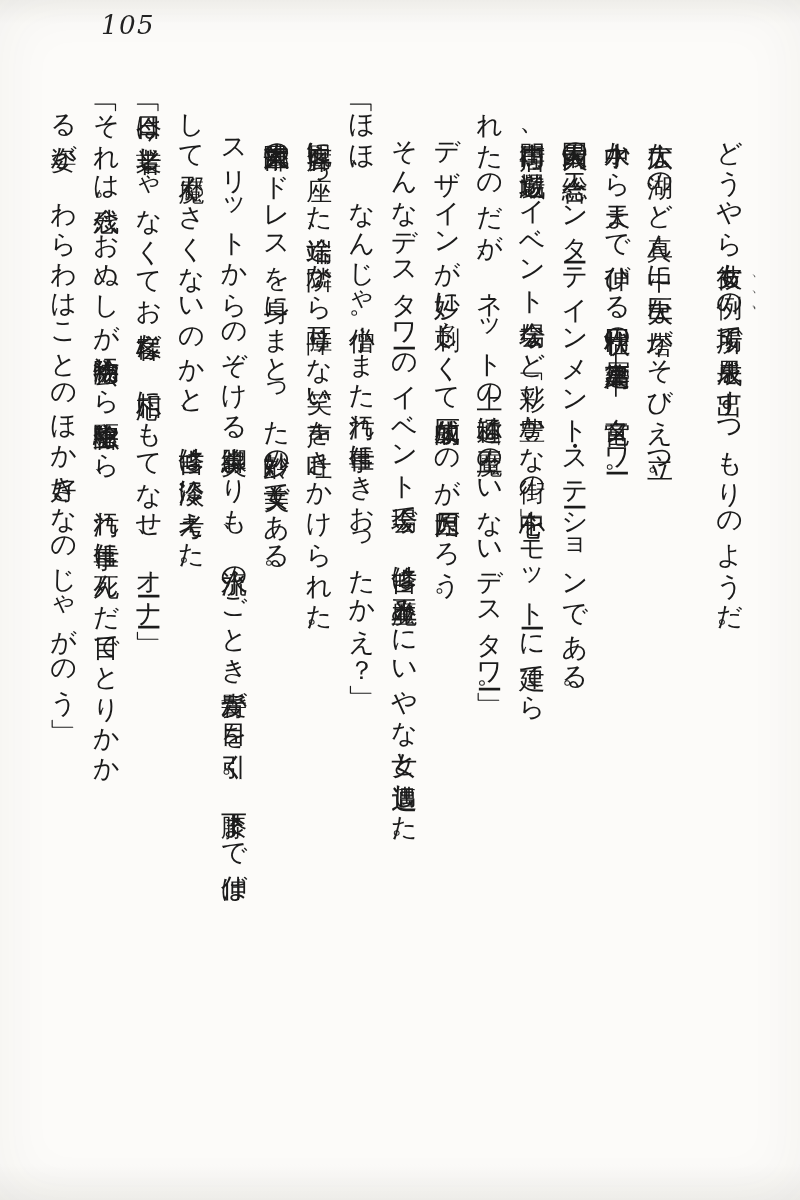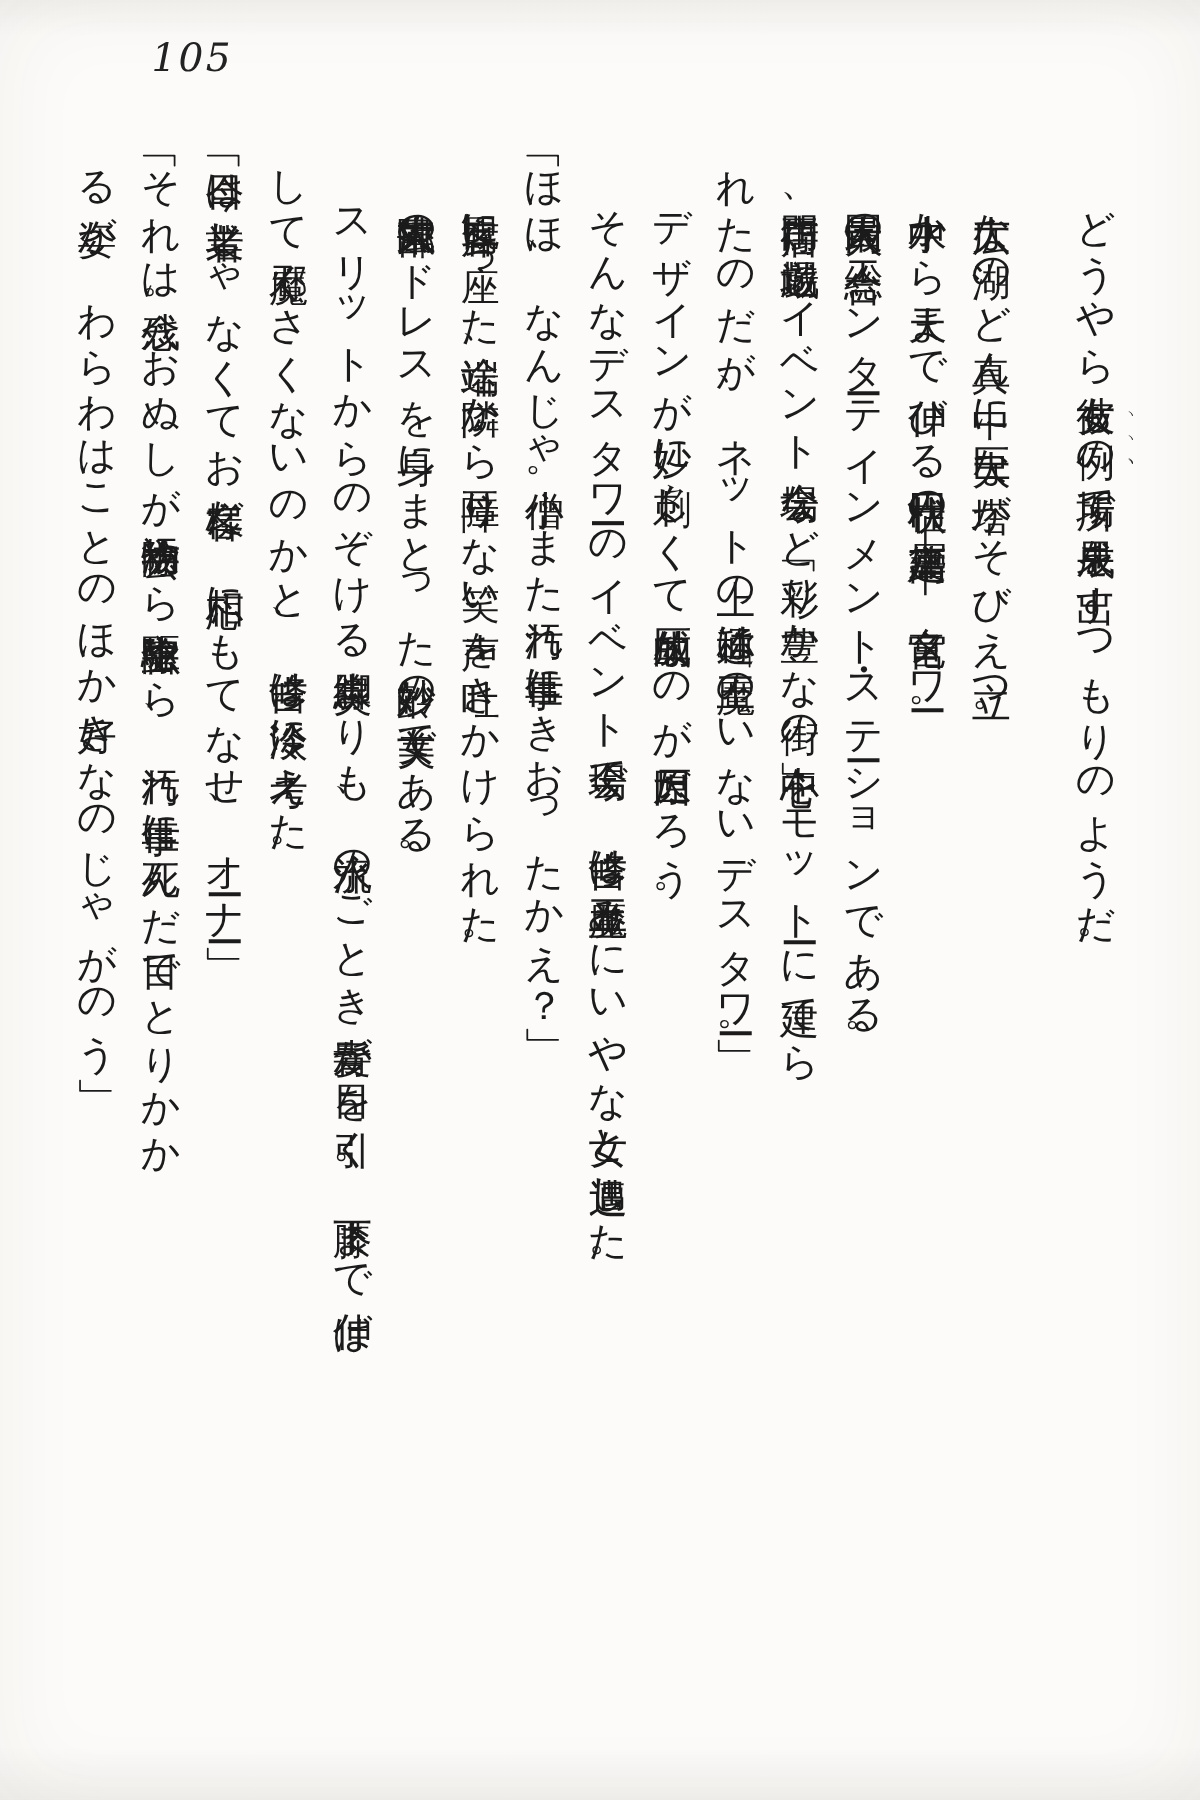--- a/index.html
+++ b/index.html
@@ -14,21 +14,21 @@
     width: 800px;
     height: 1200px;
     overflow: hidden;
     background: linear-gradient(180deg, #f3f2ef 0%, #fcfbf9 2%, #fcfbf9 97%, #f2f1ee 100%);
     box-shadow: inset 0 0 60px rgba(60,55,45,0.05);
     color: #1b1b1b;
     font-family: "DejaVu Serif", "Liberation Serif", serif;
   }
   .page-number {
     position: absolute;
-    top: 24px;
+    top: 10px;
     left: 101px;
     font-size: 26px;
     font-style: italic;
     letter-spacing: 1.5px;
     color: #222;
   }
   .text-block {
     position: absolute;
     top: 95px;
     right: 38px;

